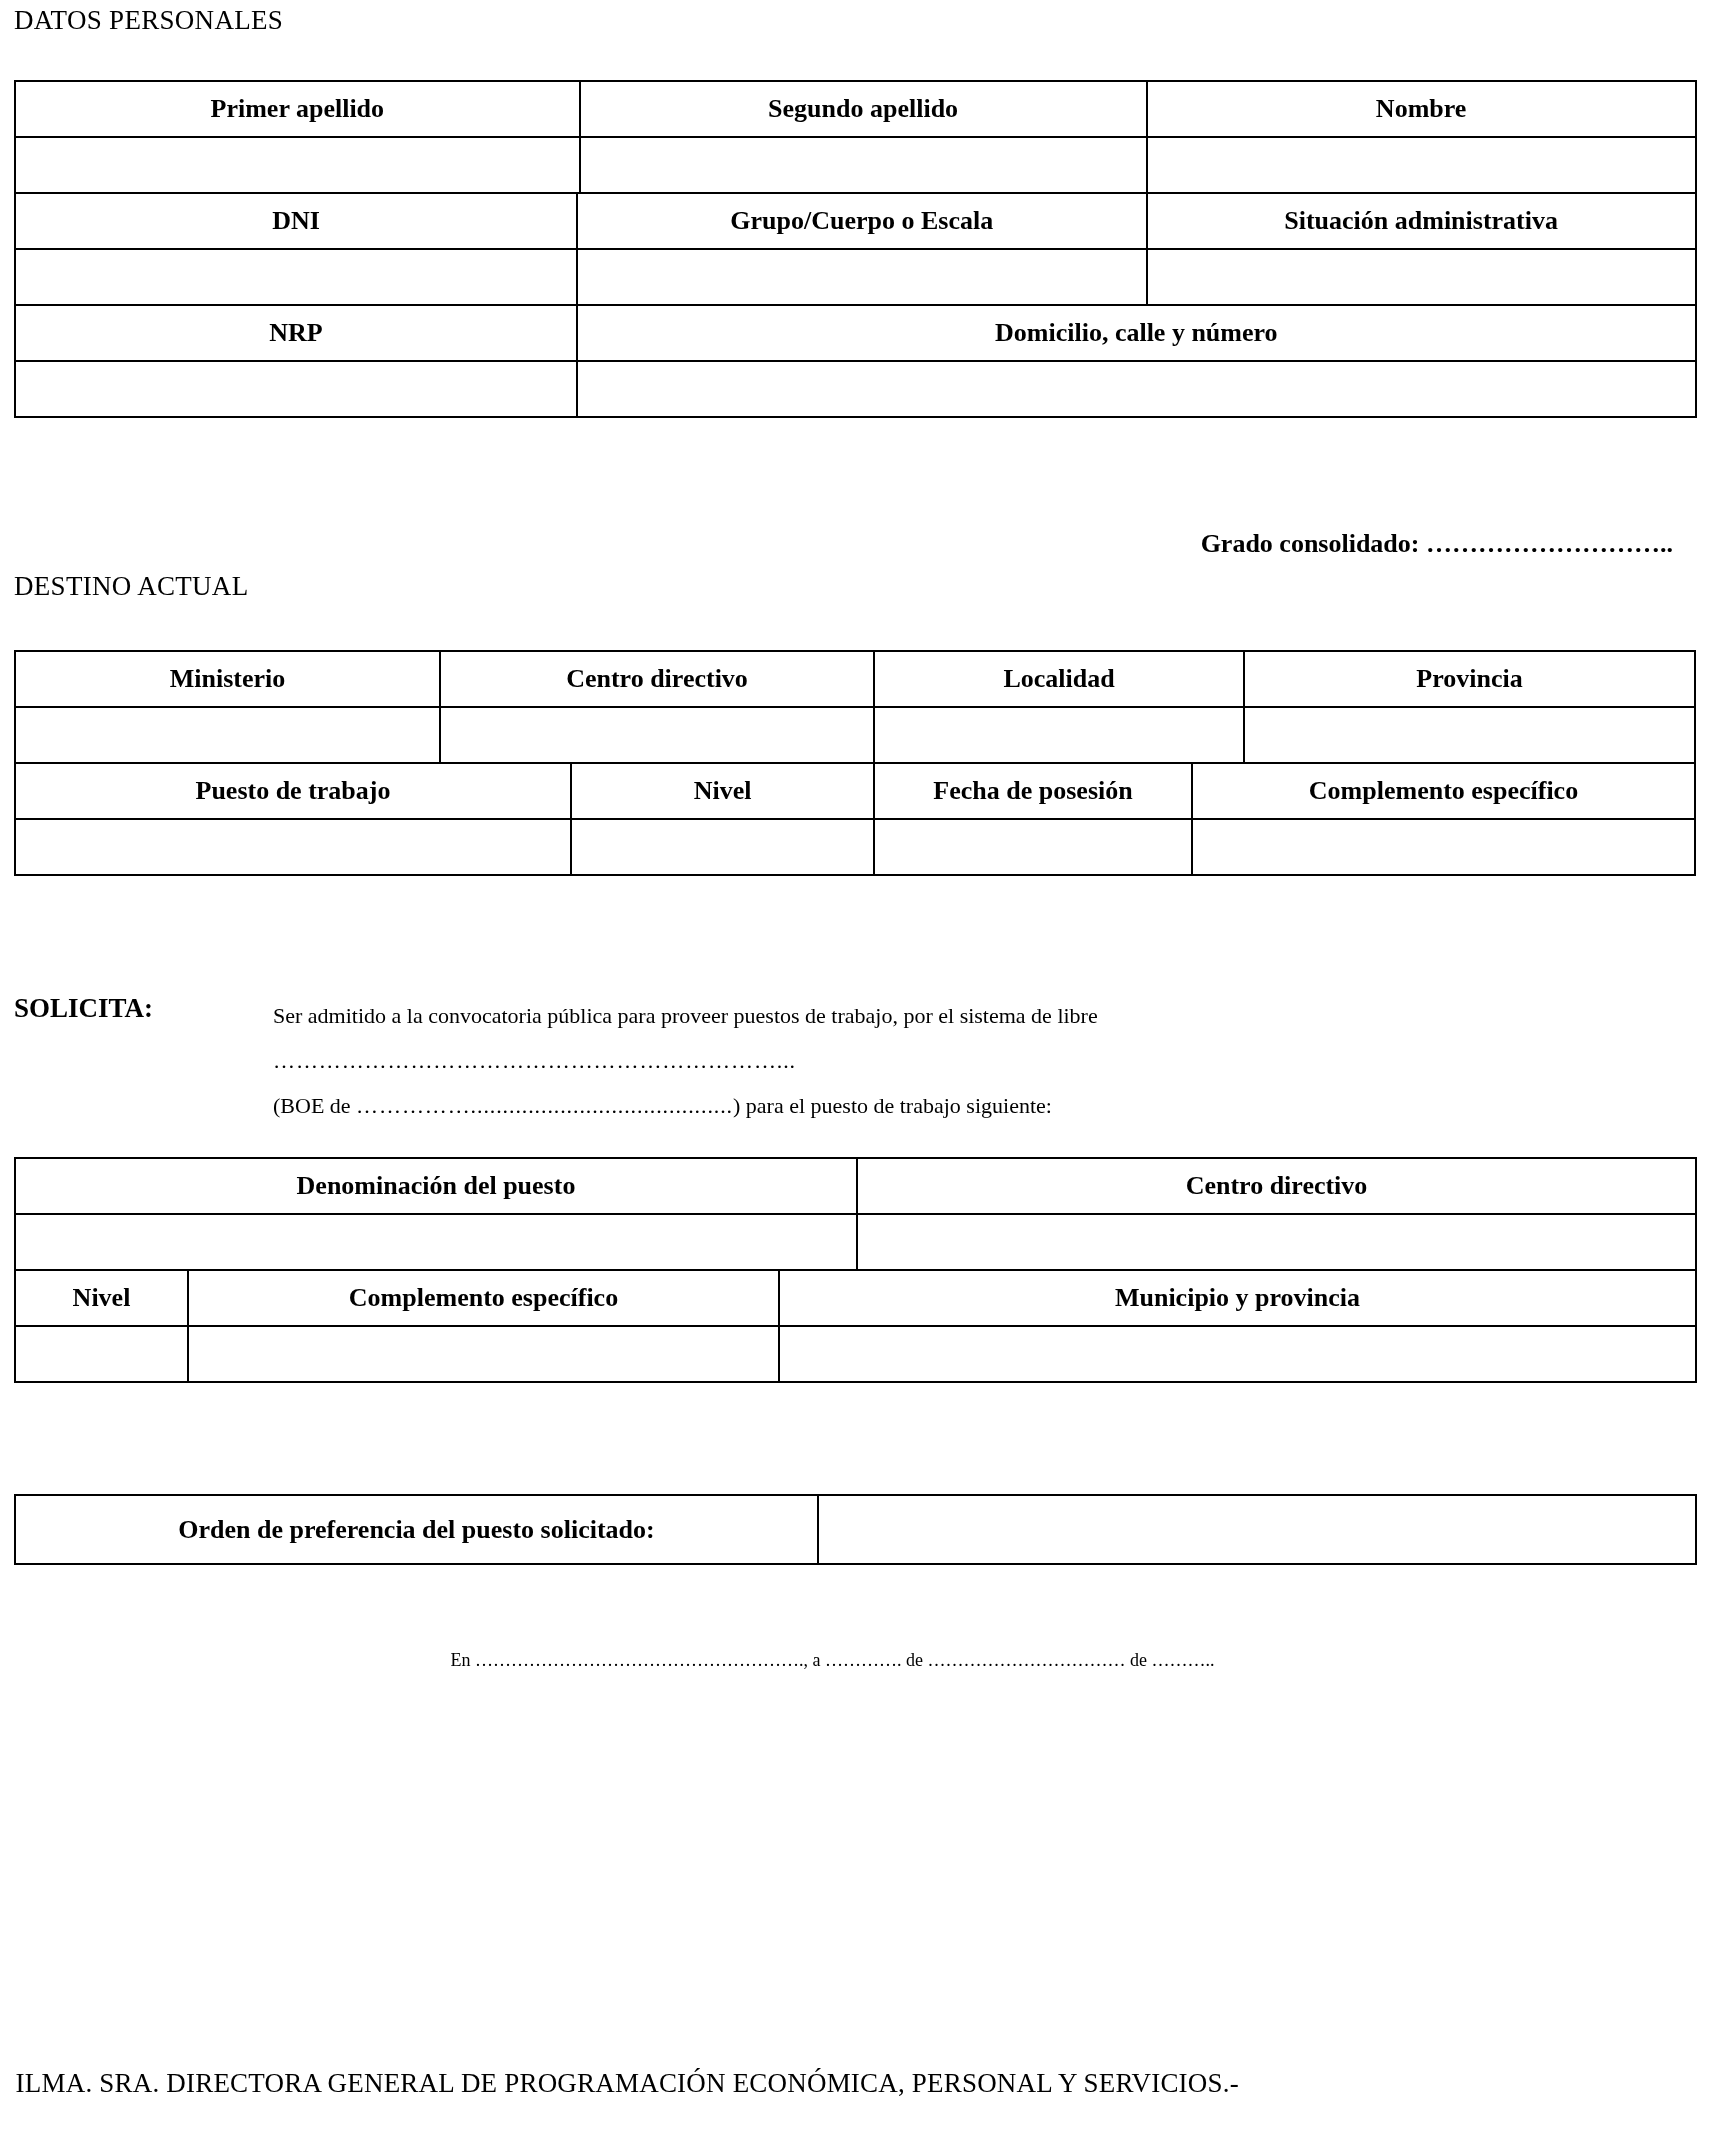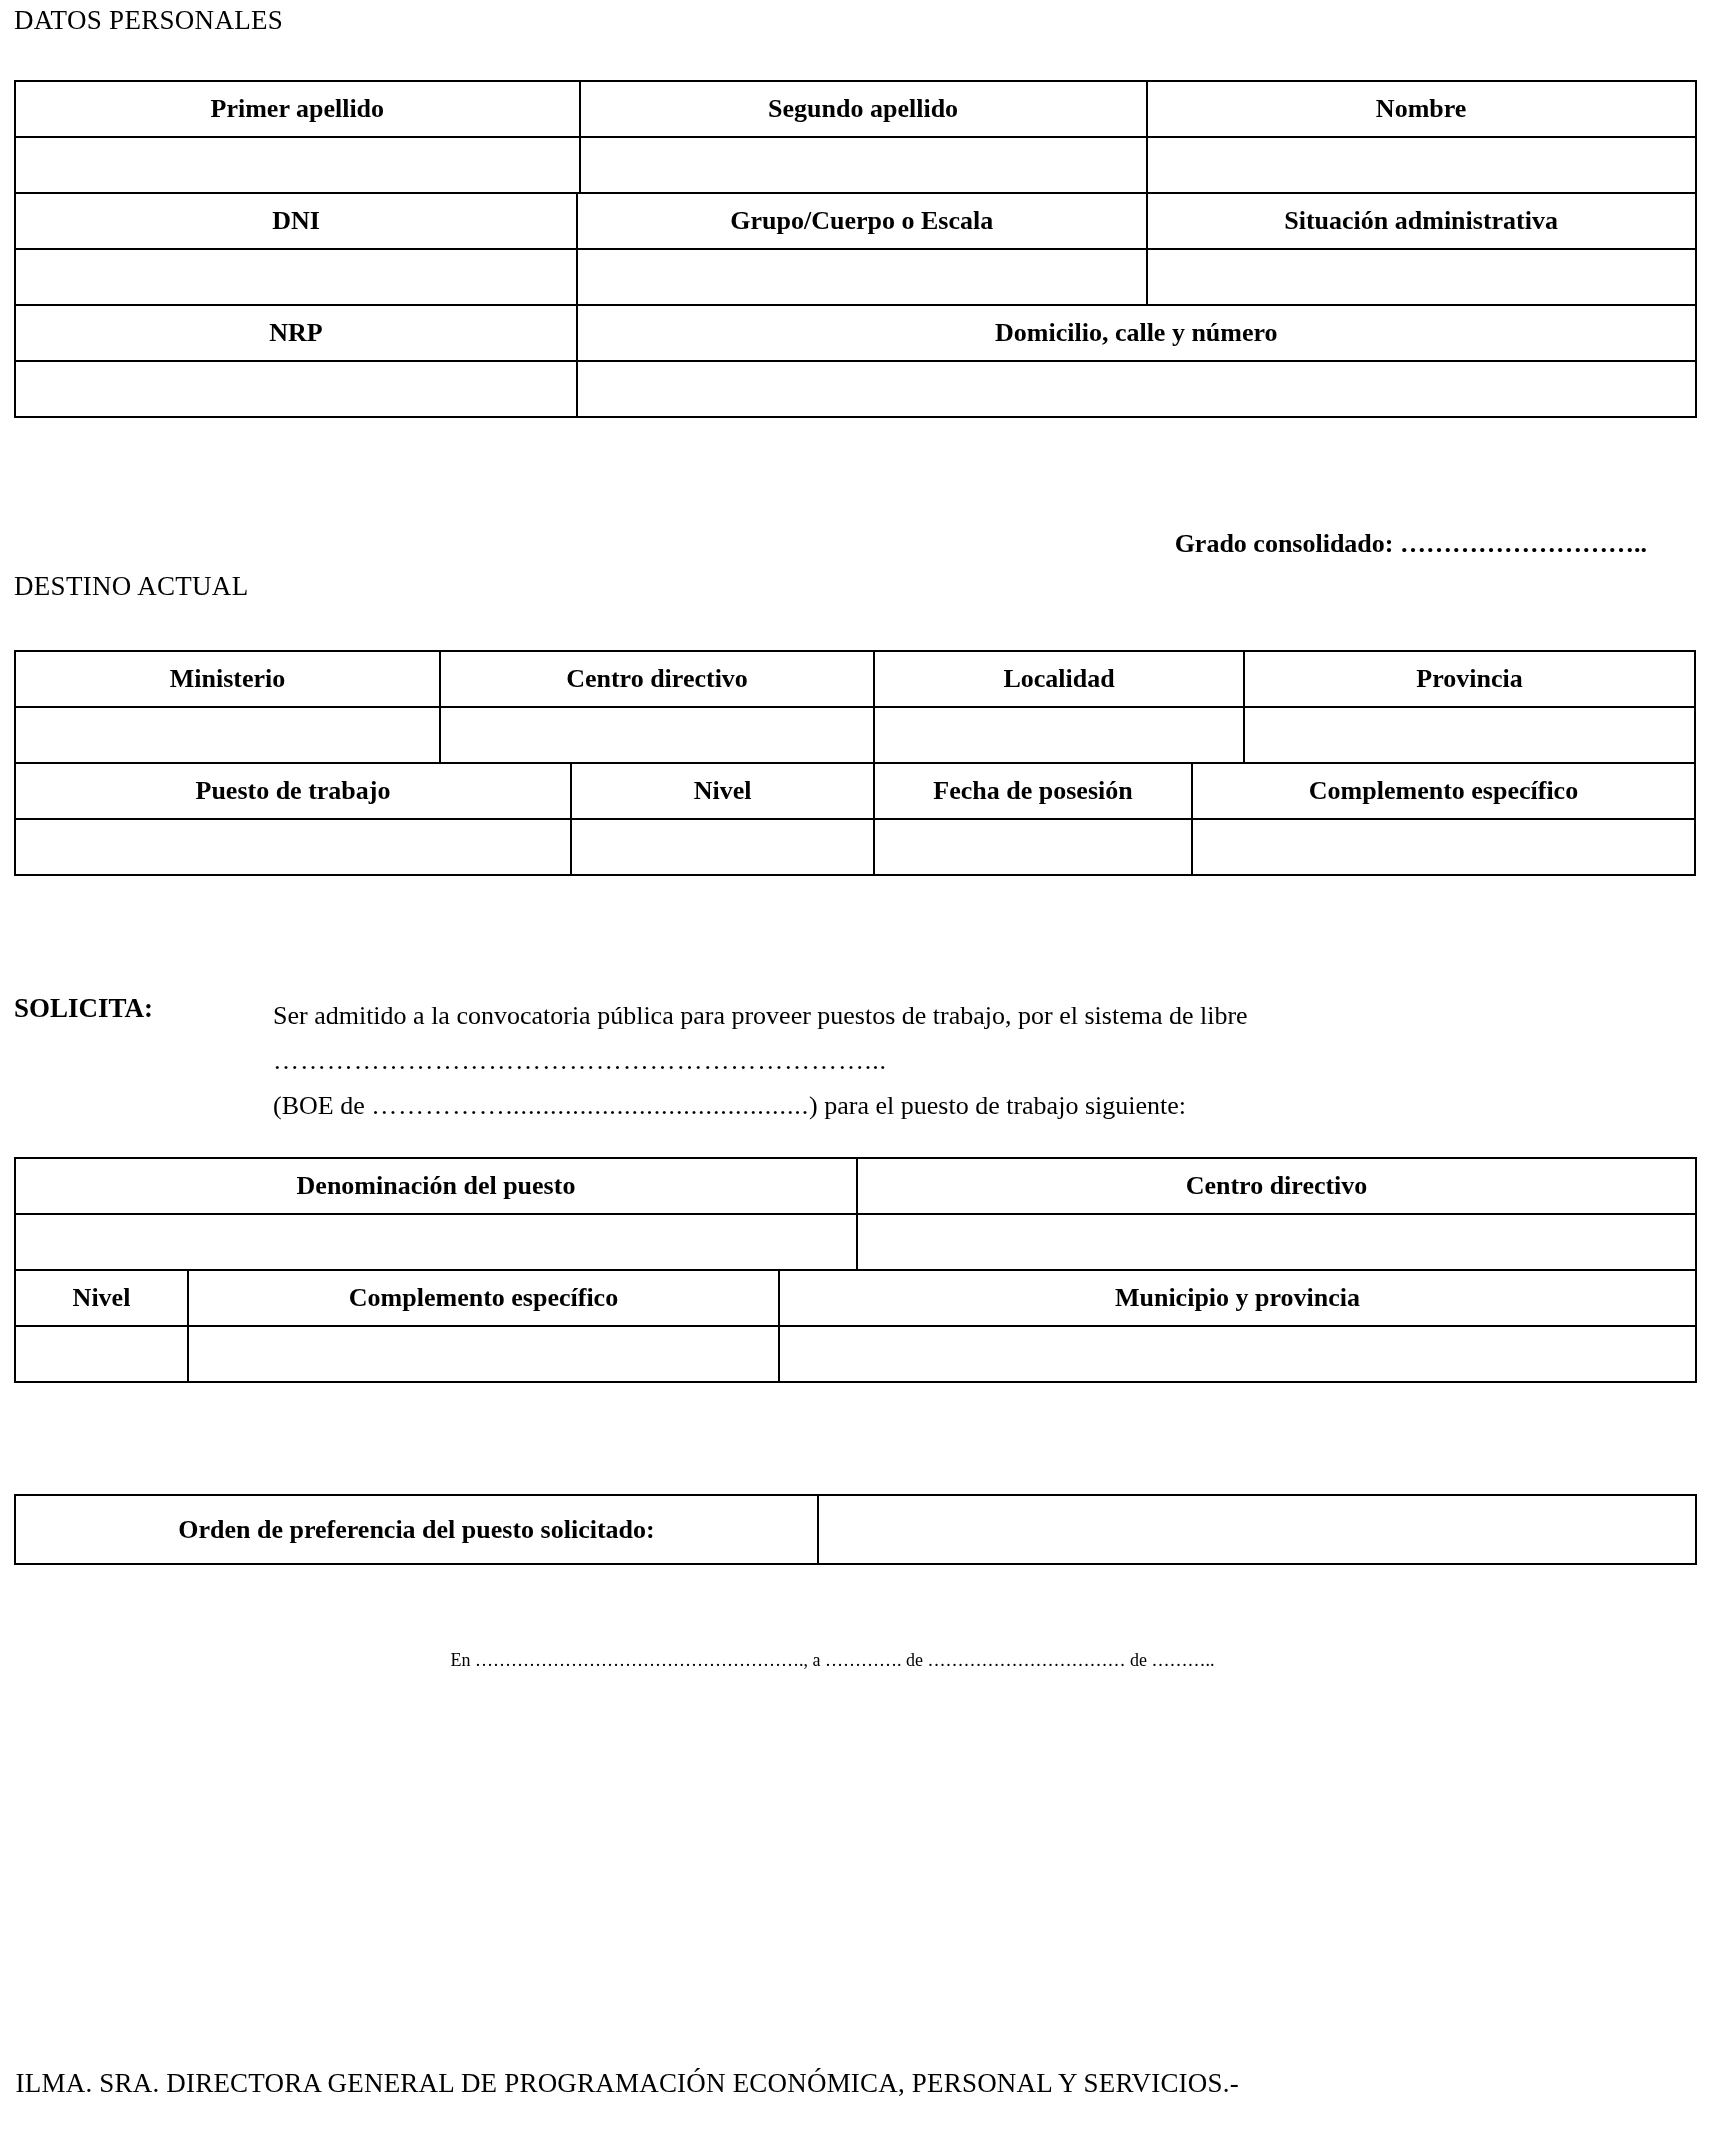--- a/index.html
+++ b/index.html
@@ -74,20 +74,21 @@
   
   #grado-consolidado-line {
     position: absolute;
     left: 0;
     top: 529px;
     width: 1647px;
     text-align: right;
     font-weight: bold;
     font-size: 26px;
     white-space: nowrap;
+    padding-left: 26px;
   }
 
   
   #solicita-block {
     position: absolute;
     left: 14px;
     top: 993px;
     width: 1669px;
   }
   #solicita-label {
@@ -96,21 +97,21 @@
     top: 0;
     font-weight: bold;
     font-size: 27px;
     white-space: nowrap;
   }
   #solicita-text {
     position: absolute;
     left: 259px;
     top: 0;
     width: 1409px;
-    font-size: 26px;
+    font-size: 22px;
     line-height: 45px;
     text-align: justify;
     text-justify: inter-word;
   }
   #solicita-text .dots-fill { letter-spacing: 0.9px; }
 
   
   #date-line {
     position: absolute;
     left: 0;

